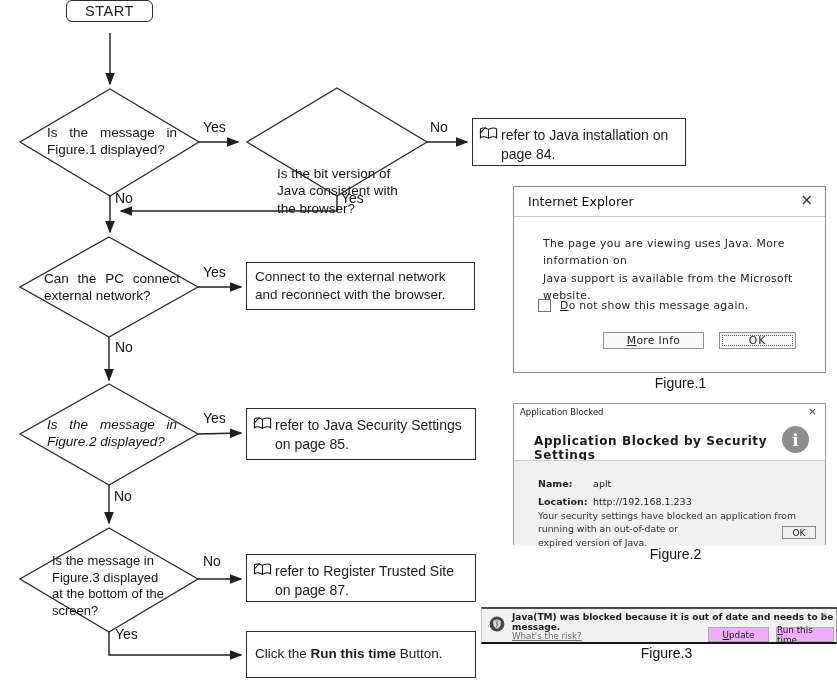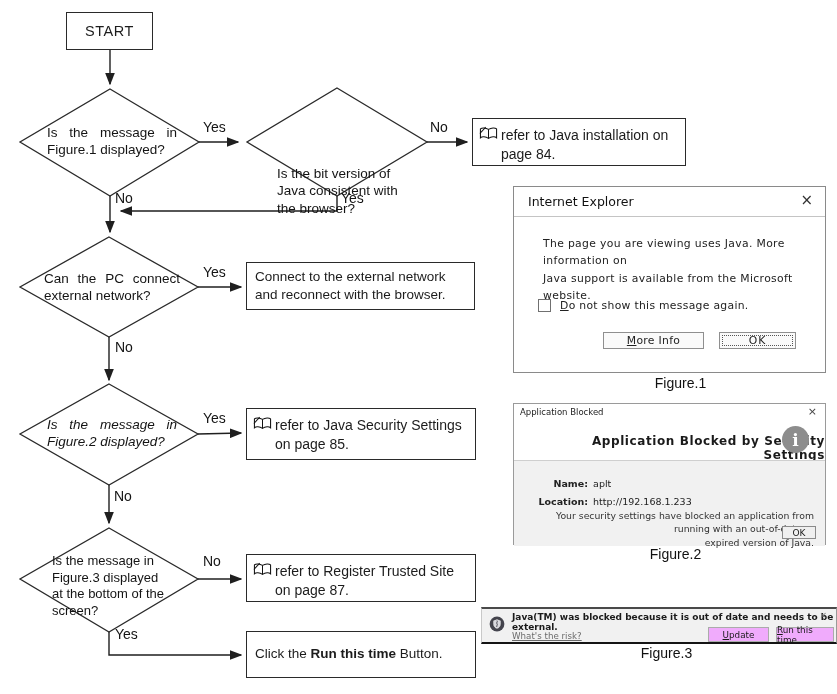--- a/index.html
+++ b/index.html
@@ -24,21 +24,21 @@
   .dlg1-msg{position:absolute;left:29px;top:48px;width:272px;font-size:10.8px;line-height:1.6;
             letter-spacing:.35px;color:#222;}
   .dlg1-check{position:absolute;left:24px;top:112px;display:flex;align-items:center;gap:9px;}
   .cbox{width:13px;height:13px;border:1px solid #707070;background:#fff;box-sizing:border-box;}
   .dlg1-checklabel{font-size:10.8px;letter-spacing:.3px;color:#222;}
   .winbtn{position:absolute;background:#fafafa;border:1px solid #8f8f8f;font-size:10.8px;
           letter-spacing:.3px;color:#222;display:flex;align-items:center;justify-content:center;box-sizing:border-box;}
   .first-ul{text-decoration:underline;}
   
   .dlg2{position:absolute;left:513px;top:403px;width:313px;height:142px;background:#fff;
-        border:1px solid #9a9a9a;box-sizing:border-box;font-family:"DejaVu Sans",sans-serif;text-align:right;}
+        border:1px solid #9a9a9a;box-sizing:border-box;font-family:"DejaVu Sans",sans-serif;}
   .dlg2-titlebar{position:relative;height:16px;}
   .dlg2-title{position:absolute;left:6px;top:3px;font-size:8.5px;color:#222;}
   .dlg2-close{position:absolute;right:8px;top:1px;font-size:11px;color:#444;}
   .dlg2-header{position:relative;height:40px;}
   .dlg2-headtext{position:absolute;left:20px;top:14px;font-size:12px;font-weight:bold;
                  letter-spacing:.6px;color:#1a1a1a;}
   .info-circle{position:absolute;right:16px;top:6px;width:27px;height:27px;border-radius:50%;
                background:#8d8d8d;color:#fff;display:flex;align-items:center;justify-content:center;
                font-family:"DejaVu Serif",serif;font-weight:bold;font-size:17px;}
   .dlg2-body{position:absolute;left:0;top:56px;width:100%;height:86px;background:#f1f1f1;
@@ -85,21 +85,21 @@
     </g>
     <g stroke="#2a2a2a" stroke-width="1.3" fill="#fff">
       <polygon points="110,89 199,142 110,196 20,142"></polygon>
       <polygon points="337,88 427,142 337,196 247,142"></polygon>
       <polygon points="109,237 198,287 109,337 20,287"></polygon>
       <polygon points="109,384 198,434 109,485 20,434"></polygon>
       <polygon points="109,528 198,579 109,632 20,579"></polygon>
     </g>
   </svg>
 
-  <div class="start-box" style="left:66px;top:12px;width:87px;height:38px;">
+  <div class="start-box" style="left:66px;top:0;width:87px;height:22px;border-radius:6px;">
     <span>START</span>
   </div>
 
   <div class="dtext" style="left:47px;top:124px;width:130px;">Is the message in Figure.1 displayed?</div>
   <div class="dtext" style="left:277px;top:126px;width:127px;text-align:left;margin-top:39px;">Is the bit version of Java consistent with the browser?</div>
   <div class="dtext" style="left:44px;top:270px;width:136px;">Can the PC connect external network?</div>
   <div class="dtext" style="left:47px;top:416px;width:130px;font-style:italic;">Is the message in Figure.2 displayed?</div>
   <div class="dtext" style="left:52px;top:553px;width:118px;font-size:13px;text-align:left;">Is the message in Figure.3 displayed at the bottom of the screen?</div>
 
   <span class="blabel" style="left:203px;top:119px;">Yes</span>
@@ -212,21 +212,21 @@
   <div class="bar3">
     <span class="abs" style="left:7px;top:7px;">
       <svg width="16" height="16" viewBox="0 0 16 16">
         <circle cx="8" cy="8" r="7.4" fill="#45454e"></circle>
         <path d="M8 2.8 L12.2 4.4 V7.9 C12.2 10.5 10.2 12.2 8 13.3 C5.8 12.2 3.8 10.5 3.8 7.9 V4.4 Z" fill="#d9d9de" stroke="#26262c" stroke-width="0.7"></path>
         <path d="M8 4.6 C9.1 5.6 6.9 6.7 8 7.8 C9.1 8.9 6.9 10 8 11" stroke="#45454e" stroke-width="1" fill="none"></path>
       </svg>
     </span>
     <div class="bar3-msg">
       <div>Java(TM) was blocked because it is out of date and needs to be</div>
-      <div>external.</div>
+      <div>message.</div>
     </div>
     <span class="bar3-risk">What's the risk?</span>
     <span class="bar3-close">×</span>
     <div class="bar3-btn" style="left:226px;width:61px;">
         <span><span class="first-ul">U</span><span>pdate</span></span>
       </div>
     <div class="bar3-btn" style="left:294px;width:58px;">
         <span><span class="first-ul">R</span><span>un this time</span></span>
       </div>
   </div>

